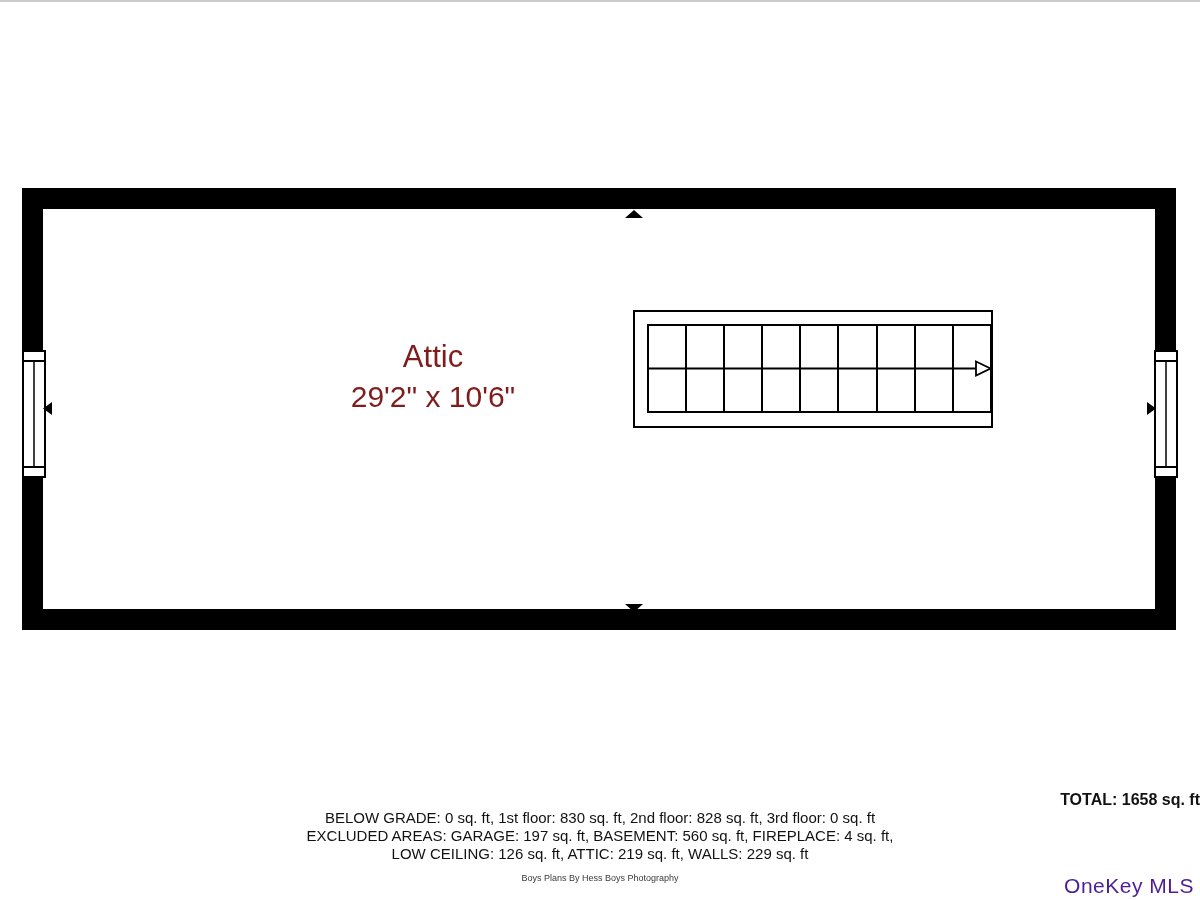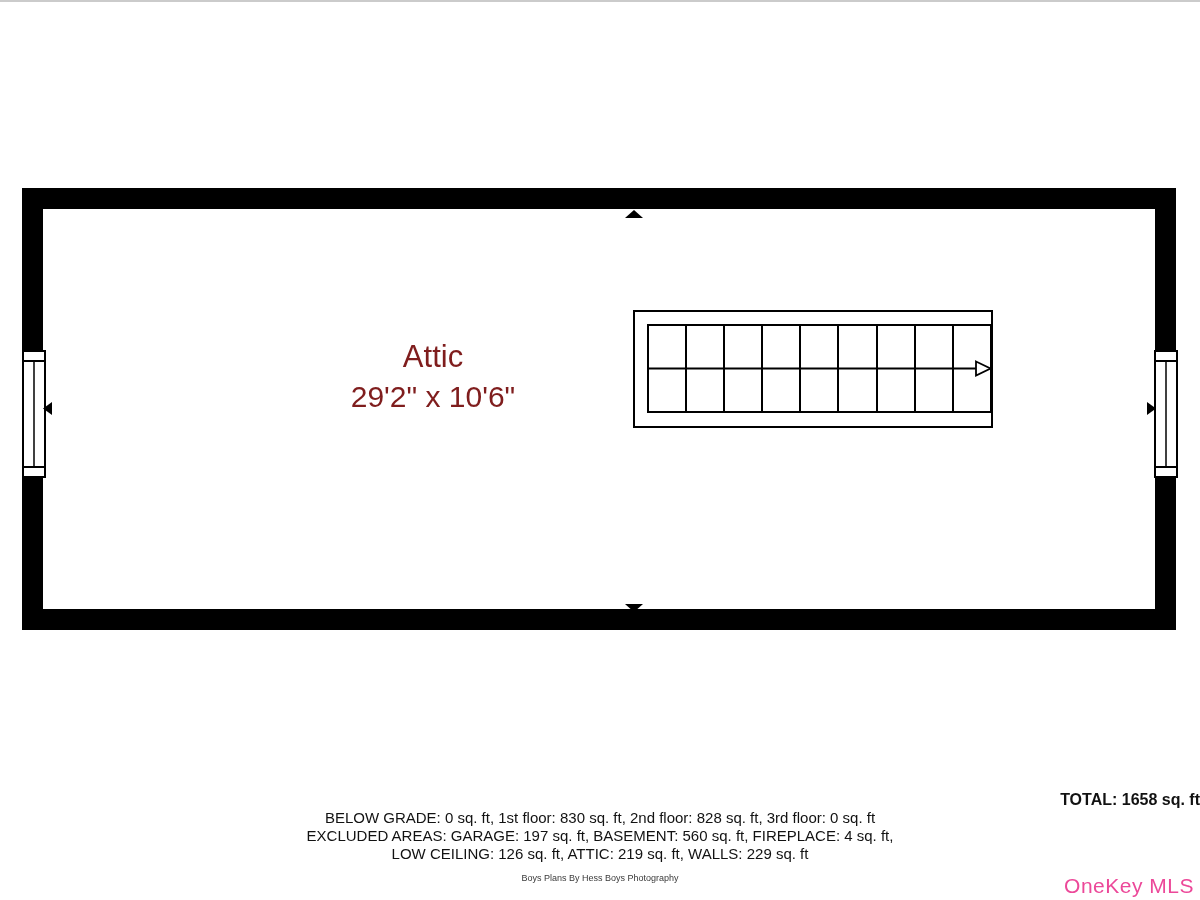--- a/index.html
+++ b/index.html
@@ -44,21 +44,21 @@
     font-size: 9px;
     font-weight: 400;
     color: #3a3a3a;
     line-height: 11px;
   }
   .watermark {
     position: absolute;
     right: 6px;
     top: 874px;
     font-size: 21px;
-    color: #ec4899;
+    color: #4c1d95;
     letter-spacing: 0.5px;
   }
 </style>
 </head>
 <body>
 
 <div class="page">
 
   <div class="top-rule"></div>
 

